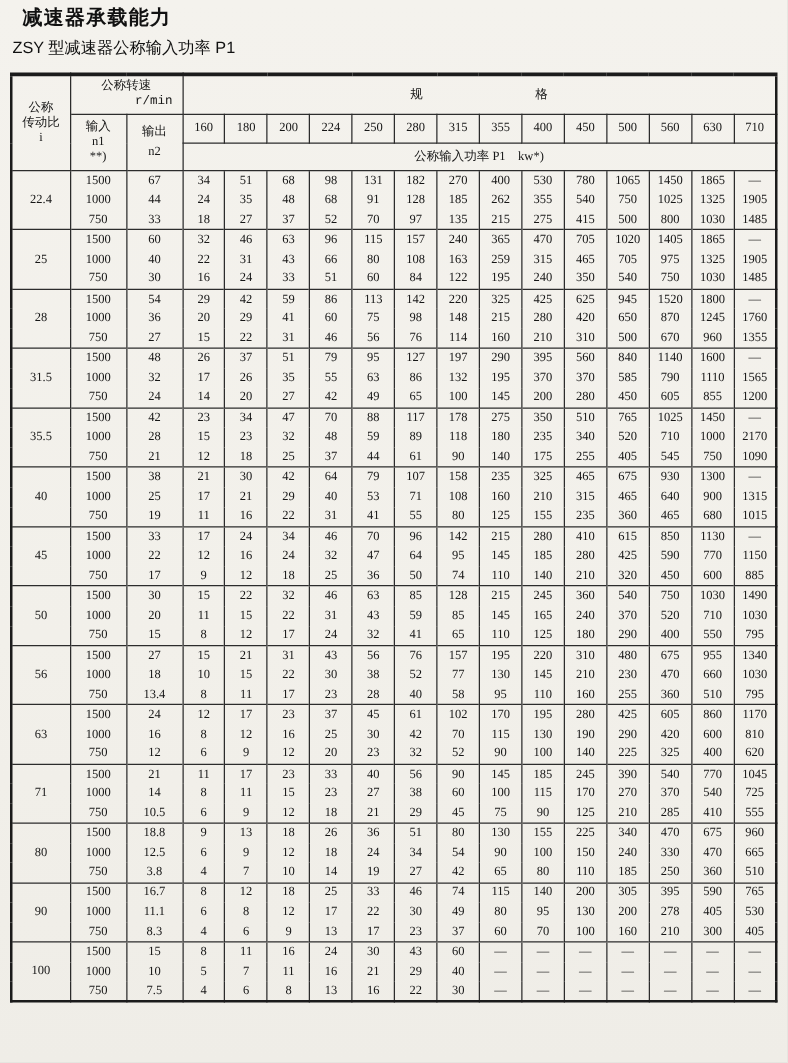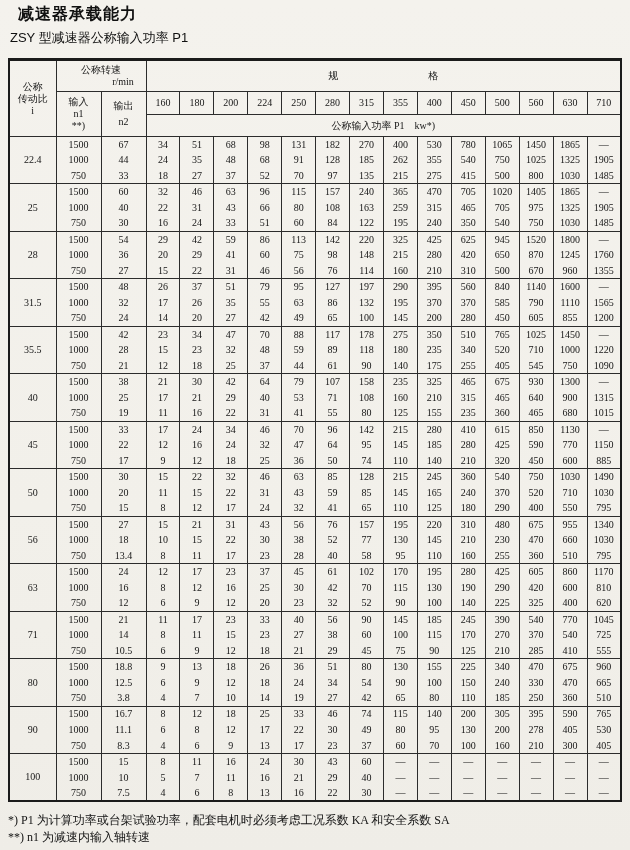--- a/index.html
+++ b/index.html
@@ -48,21 +48,21 @@
     padding: 0;
     font-size: 10px;
     line-height: 1.2;
     font-weight: normal;
     overflow: hidden;
     white-space: nowrap;
   }
   
   .th-ratio { font-weight: bold; font-size: 10.5px; line-height: 1.25; }
   .th-ratio .sub { font-weight: normal; font-size: 10px; }
-  .th-speed { height: 32px; font-weight: bold; font-size: 10.5px; }
+  .th-speed { height: 32px; font-weight: bold; font-size: 10.5px; font-family: Liberation Mono, monospace; }
   .th-speed .sub { font-weight: normal; font-size: 10px; padding-left: 44px; }
   .th-spec { height: 32px; font-weight: bold; font-size: 11.5px; }
   .th-spec .spec-b { margin-left: 90px; }
   .th-io { font-weight: bold; font-size: 10.5px; line-height: 1.3; margin-left: 28px; }
   .th-io .sub { font-weight: normal; font-size: 10px; }
   .th-io .gap { height: 4px; }
   .th-size { height: 23px; font-size: 11px; font-weight: normal; }
   .th-power { height: 22px; font-weight: bold; font-size: 10.5px; padding-right: 90px; }
   
   .power-table tbody td {
@@ -404,21 +404,21 @@
           <td class="val-cell">48</td>
           <td class="val-cell">59</td>
           <td class="val-cell">89</td>
           <td class="val-cell">118</td>
           <td class="val-cell">180</td>
           <td class="val-cell">235</td>
           <td class="val-cell">340</td>
           <td class="val-cell">520</td>
           <td class="val-cell">710</td>
           <td class="val-cell">1000</td>
-          <td class="val-cell">1220</td>
+          <td class="val-cell">2170</td>
         </tr>
         <tr>
           <td class="n1-cell">750</td>
           <td class="n2-cell">21</td>
           <td class="val-cell">12</td>
           <td class="val-cell">18</td>
           <td class="val-cell">25</td>
           <td class="val-cell">37</td>
           <td class="val-cell">44</td>
           <td class="val-cell">61</td>
@@ -922,18 +922,14 @@
           <td class="val-cell">—</td>
           <td class="val-cell">—</td>
           <td class="val-cell">—</td>
           <td class="val-cell">—</td>
           <td class="val-cell">—</td>
           <td class="val-cell">—</td>
         </tr>
       </tbody>
   </table>
 
-  <div class="footnotes">
-    <div>*) P1 为计算功率或台架试验功率，配套电机时必须考虑工况系数 KA 和安全系数 SA</div>
-    <div>**) n1 为减速内输入轴转速</div>
-  </div>
 
 </div>
 
 </body></html>

